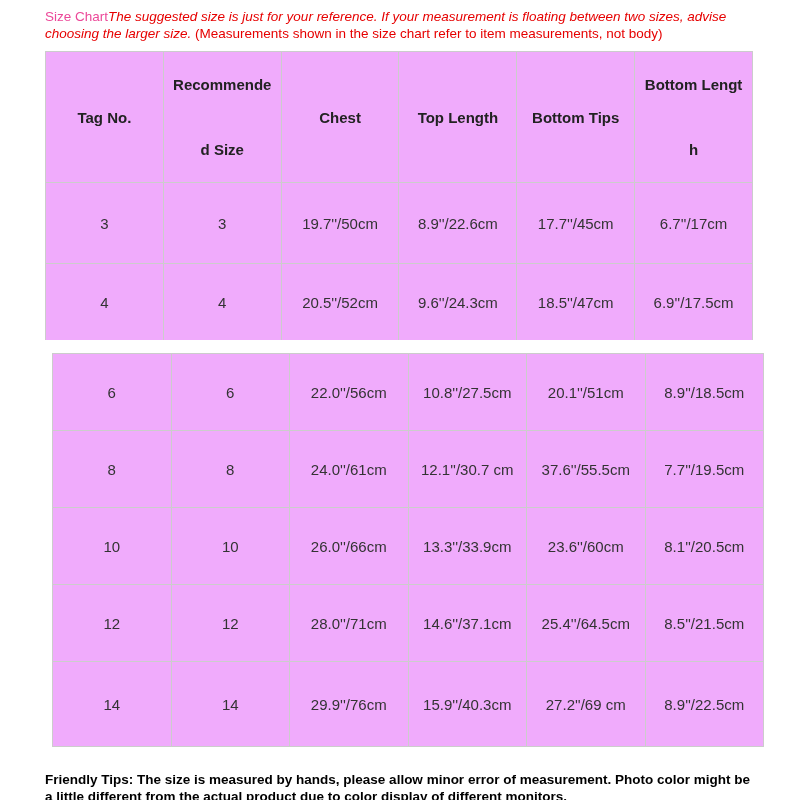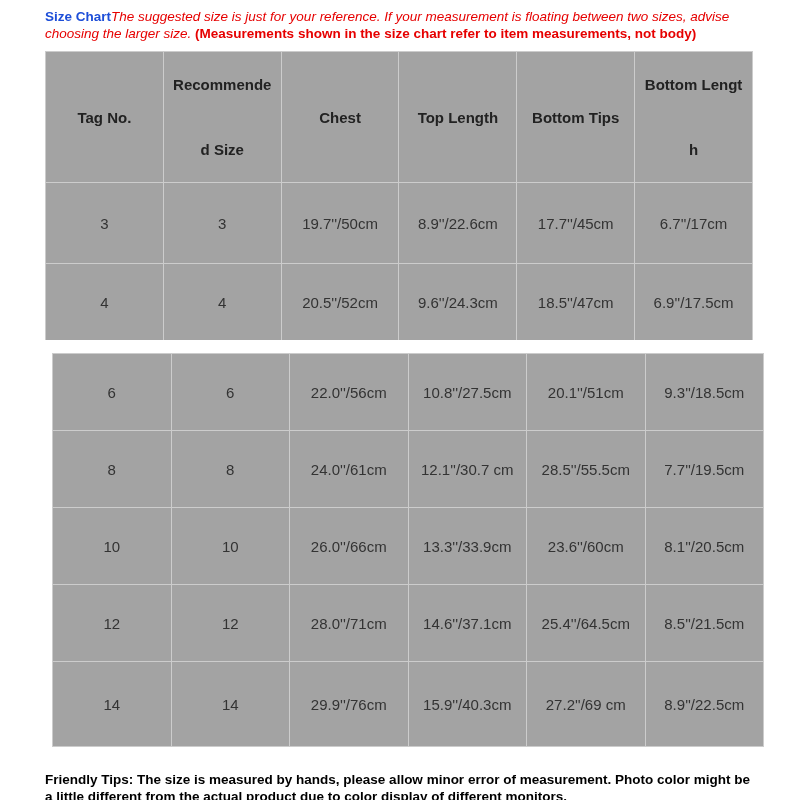--- a/index.html
+++ b/index.html
@@ -14,39 +14,39 @@
   .page { position: relative; width: 800px; height: 800px; }
 
   
   .note {
     margin: 8px 40px 0 45px;
     width: 712px;
     font-size: 13.5px;
     line-height: 17px;
     color: #000000;
   }
-  .note-title { font-weight: bold; color: #1d4ed8; }
+  .note-title { font-weight: normal; color: #ec4899; }
   .note-red { color: #e60000; font-style: italic; }
-  .note-red-bold { color: #e60000; font-weight: bold; }
+  .note-red-bold { color: #e60000; font-weight: normal; }
 
   
   table {
     border-collapse: collapse;
     table-layout: fixed;
     font-size: 15px;
   }
   .t1 { margin: 9px 0 0 45px; width: 708px; }
   .t2 { margin: 13px 0 0 52px; width: 712px; }
 
   th, td {
     border: 1px solid #cccccc;
     text-align: center;
     vertical-align: middle;
     padding: 0;
-    background: #a3a3a3;
+    background: #f0abfc;
   }
   th {
     font-weight: bold;
     color: #222222;
     height: 130px;
     line-height: 65px;
     white-space: pre-line;
   }
   td { color: #333333; font-weight: normal; }
 
@@ -108,28 +108,28 @@
   </table>
 
   <table class="t2">
     <tbody id="t2-body">
         <tr>
           <td>6</td>
           <td>6</td>
           <td>22.0''/56cm</td>
           <td>10.8''/27.5cm</td>
           <td>20.1''/51cm</td>
-          <td>9.3''/18.5cm</td>
+          <td>8.9''/18.5cm</td>
         </tr>
         <tr>
           <td>8</td>
           <td>8</td>
           <td>24.0''/61cm</td>
           <td>12.1''/30.7 cm</td>
-          <td>28.5''/55.5cm</td>
+          <td>37.6''/55.5cm</td>
           <td>7.7''/19.5cm</td>
         </tr>
         <tr>
           <td>10</td>
           <td>10</td>
           <td>26.0''/66cm</td>
           <td>13.3''/33.9cm</td>
           <td>23.6''/60cm</td>
           <td>8.1''/20.5cm</td>
         </tr>

